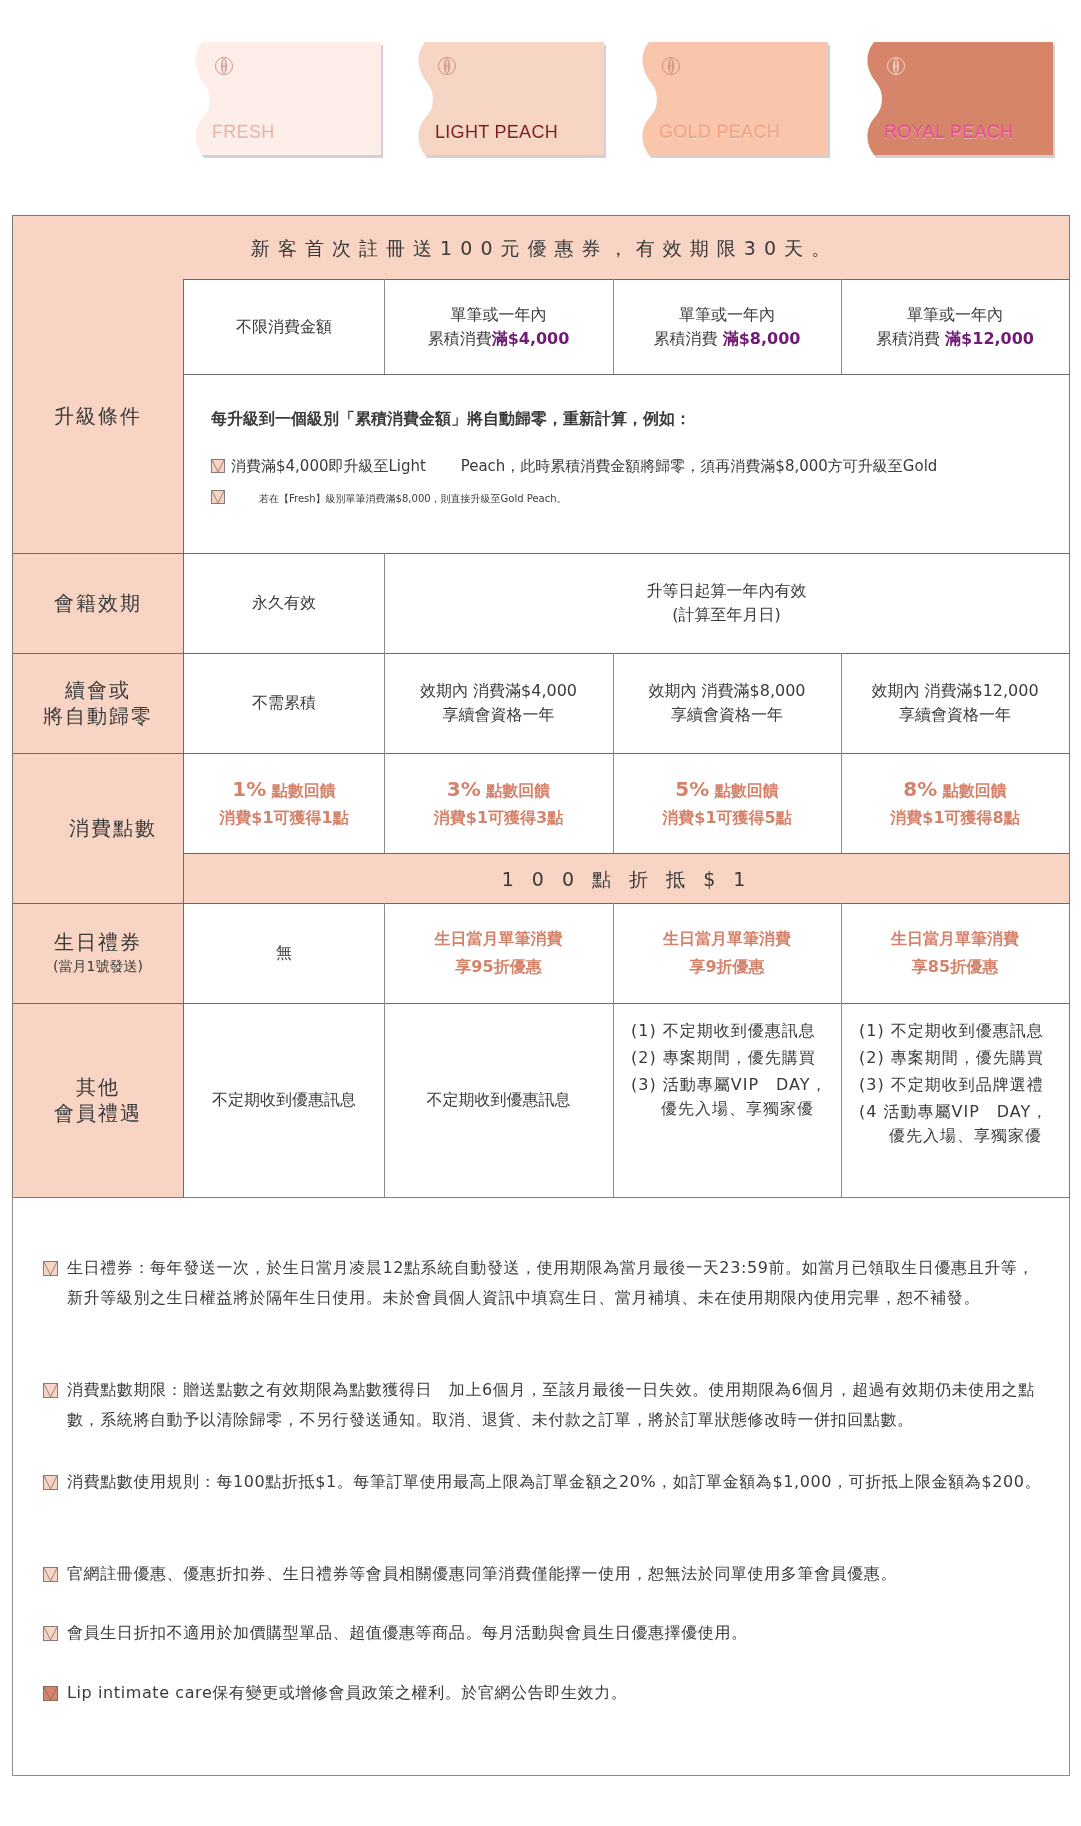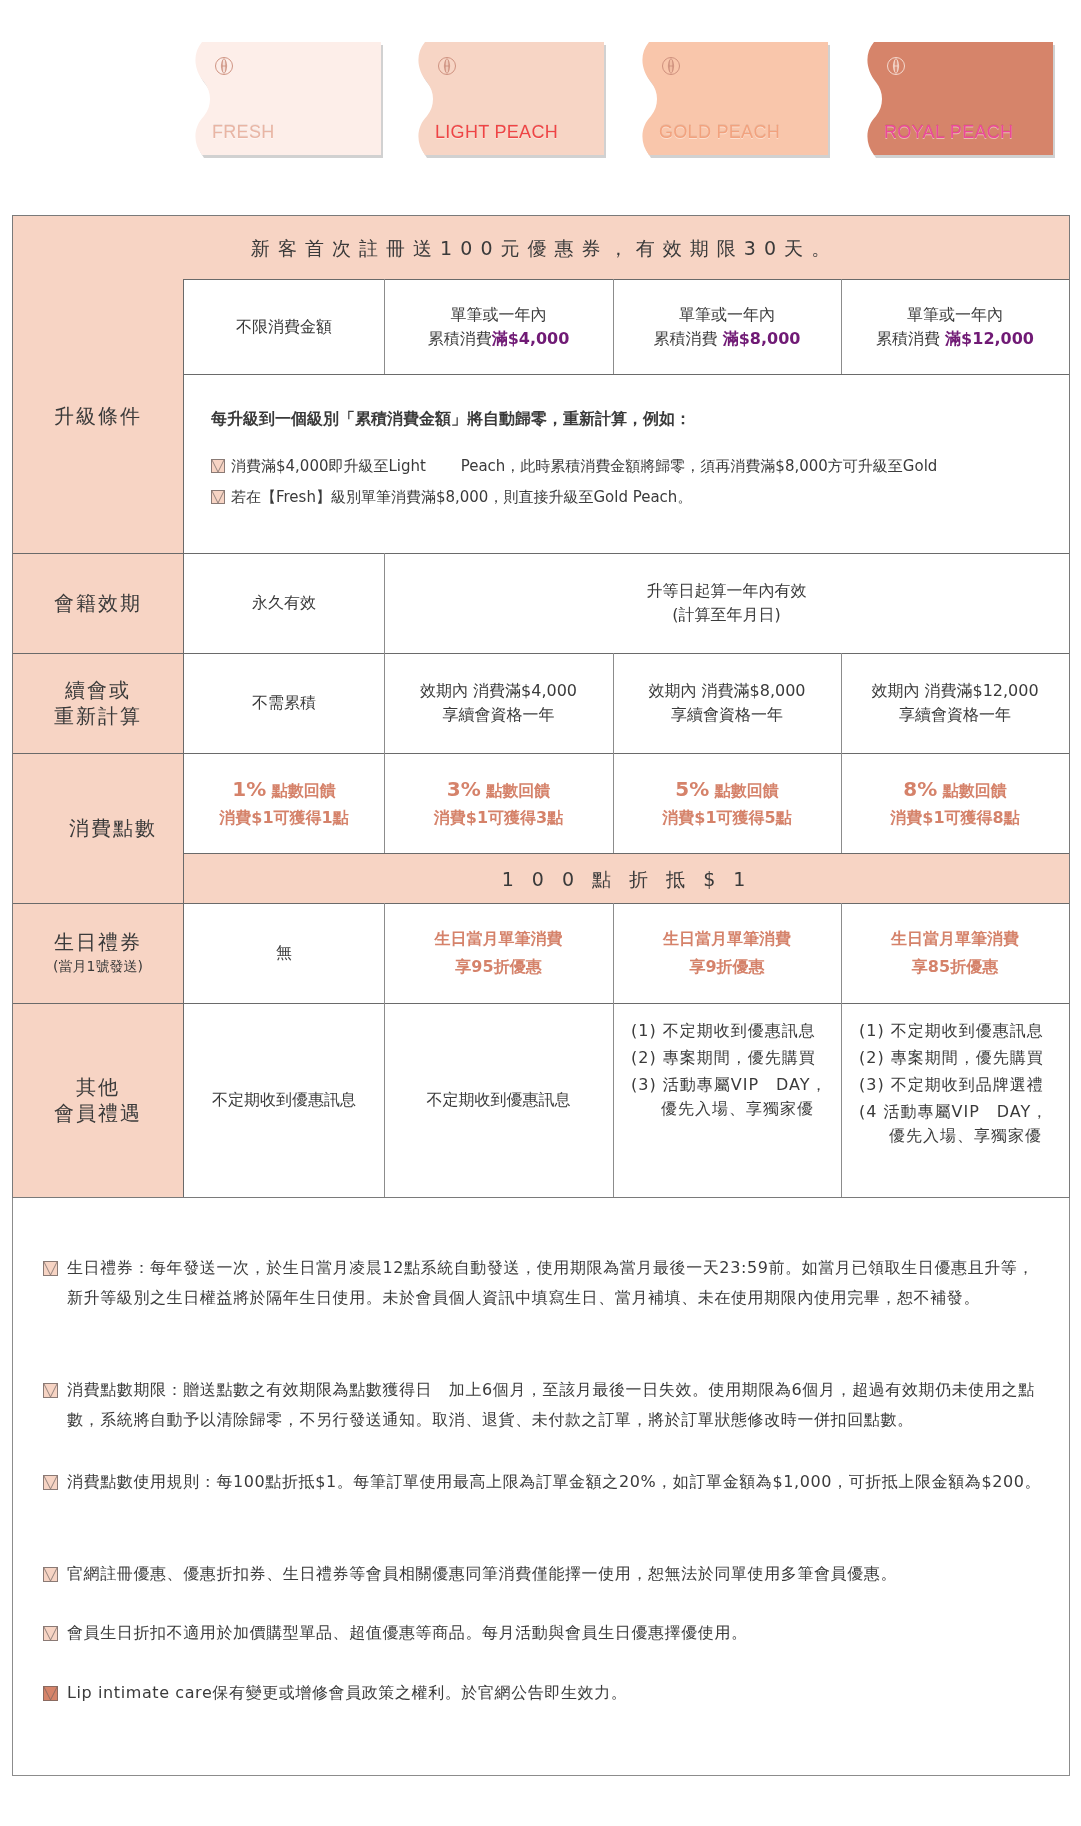--- a/index.html
+++ b/index.html
@@ -67,21 +67,21 @@
   <svg class="shadow" viewBox="0 0 191 113" preserveAspectRatio="none">
       <path d="M12 0 H191 V113 H12 C2 100 4 84 14 74 C22 64 22 50 14 40 C4 28 2 12 12 0 Z" fill="rgba(0,0,0,0.18)"></path>
     </svg>
   <svg class="shape" viewBox="0 0 191 113" preserveAspectRatio="none">
       <path d="M12 0 H191 V113 H12 C2 100 4 84 14 74 C22 64 22 50 14 40 C4 28 2 12 12 0 Z" fill="#f7d5c5"></path>
     </svg>
   <svg class="logo" viewBox="0 0 20 20">
       <circle cx="10" cy="10" r="8.5" fill="none" stroke="#c98a78" stroke-width="0.9"></circle>
       <path d="M10 2.5 C6.5 6 6.5 14 10 17.5 C13.5 14 13.5 6 10 2.5 Z M7.3 10 H12.7 M8.7 4.5 V15.5 M11.3 4.5 V15.5" fill="none" stroke="#c98a78" stroke-width="0.8"></path>
     </svg>
-  <div class="tier-name" style="color:#ef4444;">LIGHT PEACH</div>
+  <div class="tier-name" style="color:#7f1d1d;">LIGHT PEACH</div>
 </div>
 
 <div class="card" style="left:637px;">
   <svg class="shadow" viewBox="0 0 191 113" preserveAspectRatio="none">
       <path d="M12 0 H191 V113 H12 C2 100 4 84 14 74 C22 64 22 50 14 40 C4 28 2 12 12 0 Z" fill="rgba(0,0,0,0.18)"></path>
     </svg>
   <svg class="shape" viewBox="0 0 191 113" preserveAspectRatio="none">
       <path d="M12 0 H191 V113 H12 C2 100 4 84 14 74 C22 64 22 50 14 40 C4 28 2 12 12 0 Z" fill="#f9c6ab"></path>
     </svg>
   <svg class="logo" viewBox="0 0 20 20">
@@ -142,40 +142,40 @@
   <div class="upg" style="top:240px;left:198px;">
     <svg class="chk" viewBox="0 0 14 14">
         <rect x="0.5" y="0.5" width="13" height="13" fill="#f7d4c4" stroke="#8a7a75" stroke-width="1"></rect>
         <path d="M1 1 L7 13 L13 1" fill="none" stroke="#8a7a75" stroke-width="0.9"></path>
       </svg><span style="font-size:15px;">消費滿$4,000即升級至Light　　 Peach，此時累積消費金額將歸零，須再消費滿$8,000方可升級至Gold</span>
   </div>
   <div class="upg" style="top:271px;left:198px;">
     <svg class="chk" viewBox="0 0 14 14">
         <rect x="0.5" y="0.5" width="13" height="13" fill="#f7d4c4" stroke="#8a7a75" stroke-width="1"></rect>
         <path d="M1 1 L7 13 L13 1" fill="none" stroke="#8a7a75" stroke-width="0.9"></path>
-      </svg><span style="font-size:15px;">若在【Fresh】級別單筆消費滿$8,000，則直接升級至Gold Peach。</span>
+      </svg><span style="font-size:10px;margin-left:28px;">若在【Fresh】級別單筆消費滿$8,000，則直接升級至Gold Peach。</span>
   </div>
   <div class="hl" style="left:0;top:337px;width:1056px;"></div>
 
   <div class="cell label" style="left:0;top:337px;width:170px;height:100px;">
     <span>會籍效期</span>
   </div>
   <div class="cell" style="left:171px;top:337px;width:200px;height:100px;">
     <span>永久有效</span>
   </div>
   <div class="vl" style="left:371px;top:337px;height:100px;"></div>
   <div class="cell two" style="left:371px;top:337px;width:685px;height:100px;">
     <div>升等日起算一年內有效</div>
     <div>(計算至年月日)</div>
   </div>
   <div class="hl" style="left:0;top:437px;width:1056px;"></div>
 
   <div class="cell label" style="left:0;top:437px;width:170px;height:100px;">
     <div>續會或</div>
-    <div>重新計算</div>
+    <div>將自動歸零</div>
   </div>
   <div class="cell" style="left:171px;top:437px;width:200px;height:100px;">
     <span>不需累積</span>
   </div>
   <div class="cell two" style="left:371px;top:437px;width:229px;height:100px;">
     <div>效期內 消費滿$4,000</div>
     <div>享續會資格一年</div>
   </div>
   <div class="cell two" style="left:600px;top:437px;width:228px;height:100px;">
     <div>效期內 消費滿$8,000</div>

